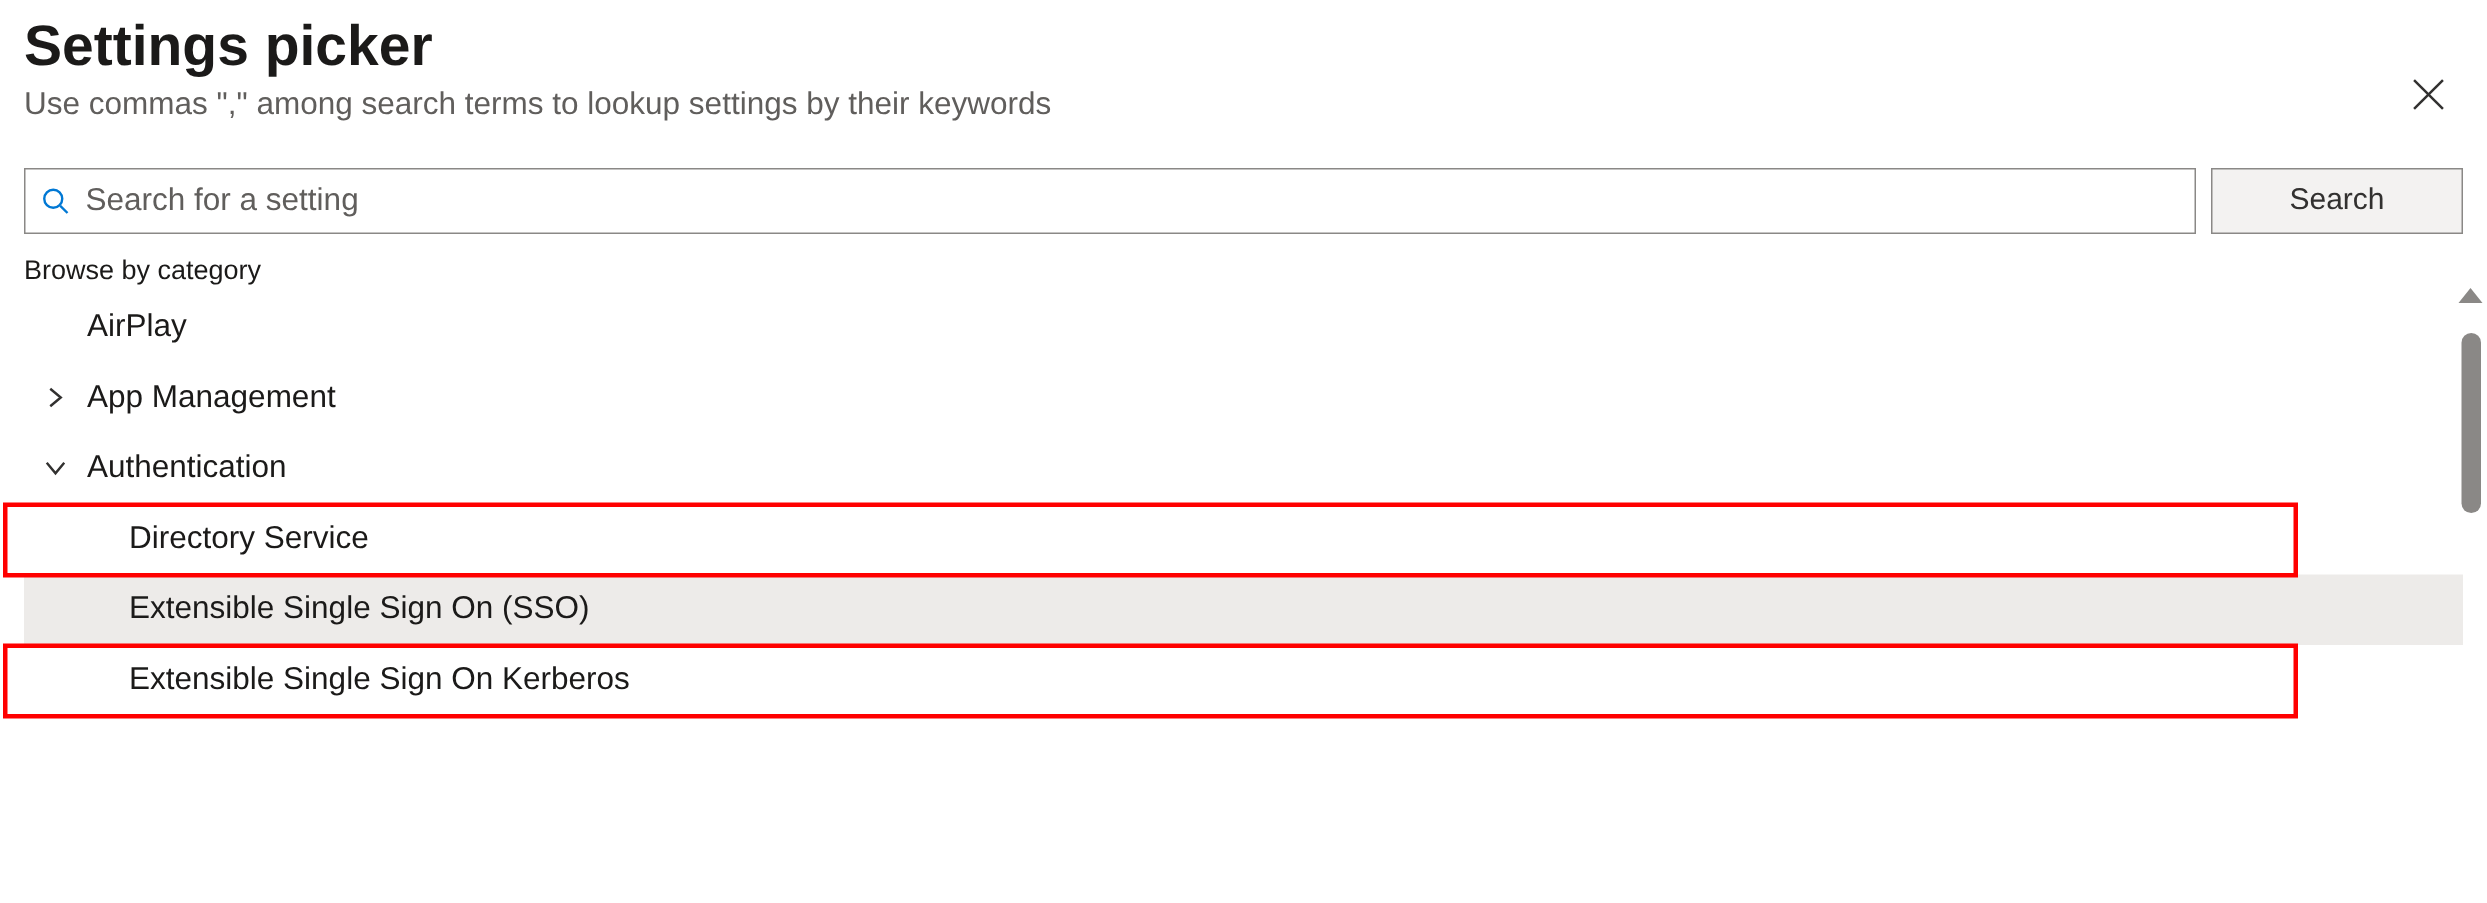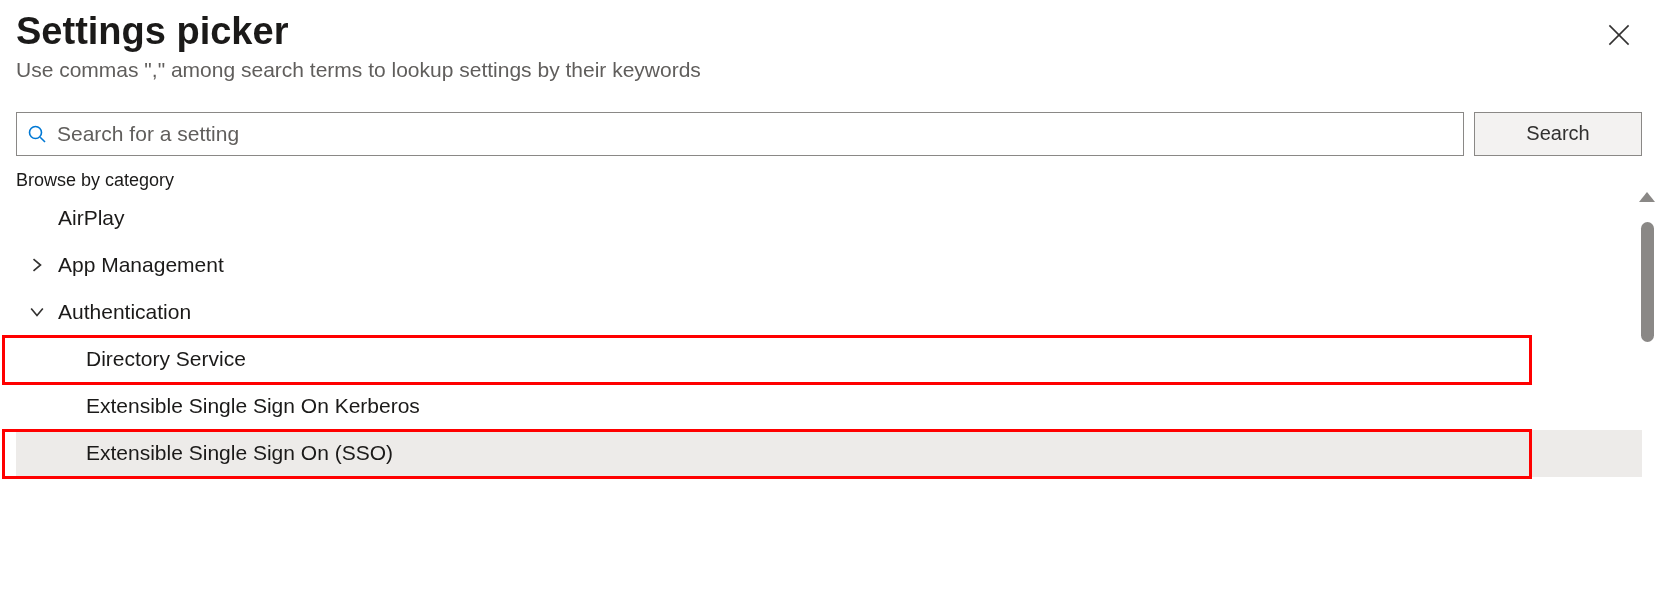--- a/index.html
+++ b/index.html
@@ -12,21 +12,21 @@
     overflow: hidden;
   }
   .panel {
     position: relative;
     padding: 10px 16px 0 16px;
     width: 100%;
     height: 100%;
   }
   .header-row {
     display: flex;
-    align-items: flex-start;
+    align-items: flex-end;
     justify-content: space-between;
   }
   .title {
     font-size: 38px;
     font-weight: 600;
     color: #1b1a19;
     line-height: 1.15;
   }
   .close-btn {
     width: 38px;
@@ -201,26 +201,26 @@
       </span>
       <span class="tree-label">Authentication</span>
     </div>
 
     <div class="tree-row child-row">
       <span class="tree-label">Directory Service</span>
     </div>
 
     <div class="highlight" style="left:-14px; top:234px; width:1530px; height:50px;"></div>
 
+    <div class="tree-row child-row selected">
+      <span class="tree-label">Extensible Single Sign On (SSO)</span>
+    </div>
+
     <div class="tree-row child-row">
       <span class="tree-label">Extensible Single Sign On Kerberos</span>
-    </div>
-
-    <div class="tree-row child-row selected">
-      <span class="tree-label">Extensible Single Sign On (SSO)</span>
     </div>
 
 
   </div>
 
   <div class="scroll-rail">
     <div class="scroll-arrow up"></div>
     <div class="scroll-thumb"></div>
   </div>
 

